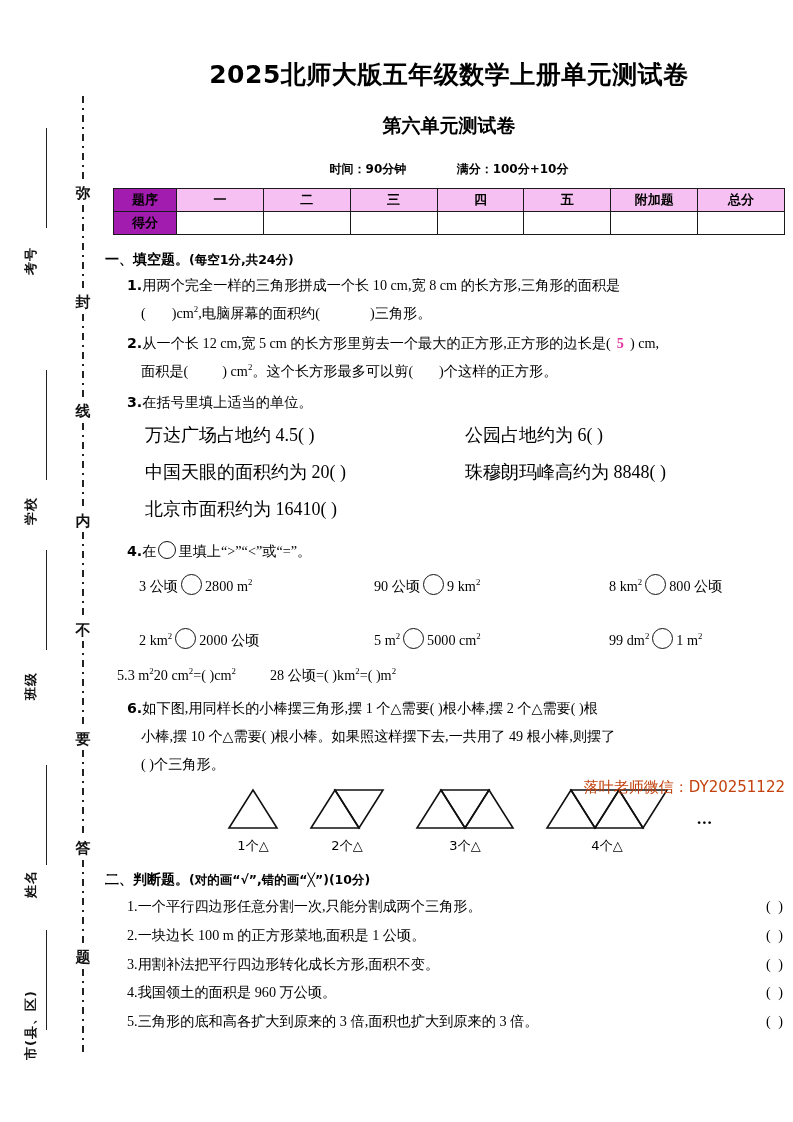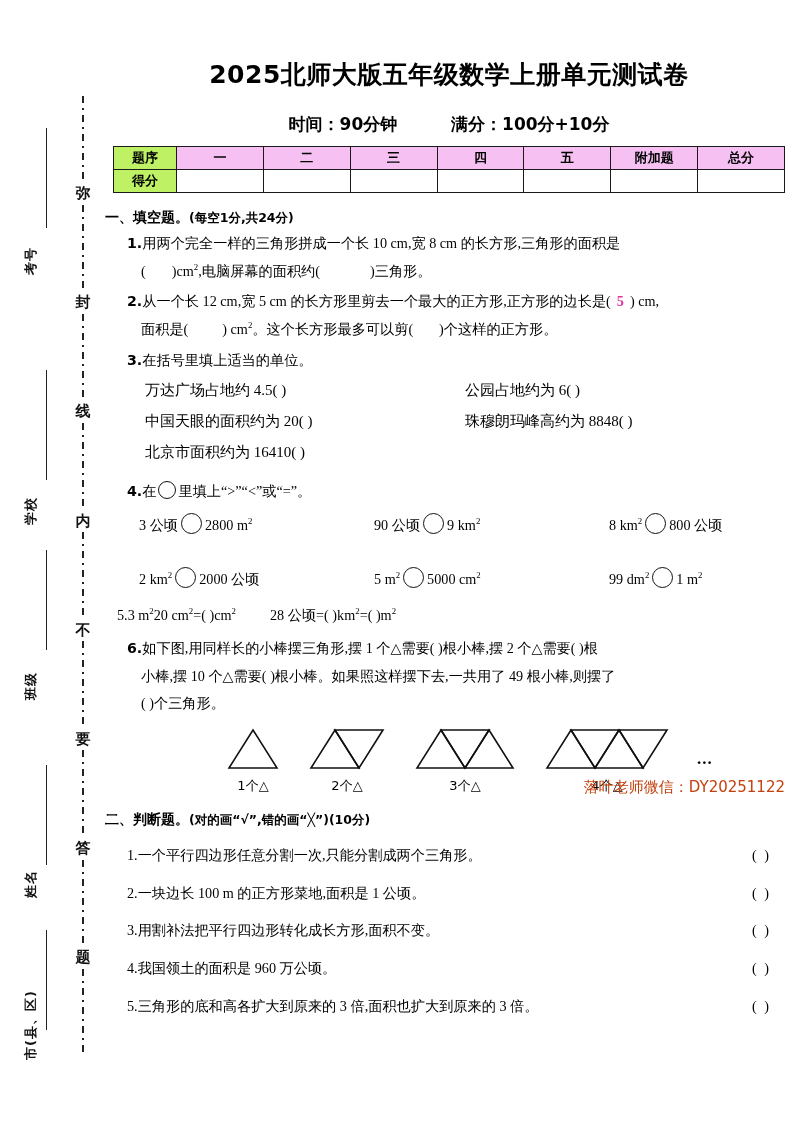--- a/index.html
+++ b/index.html
@@ -93,21 +93,21 @@
     text-align: center;
     font-family: "DejaVu Sans", sans-serif;
     font-weight: 700;
     font-size: 19px;
     margin-top: 22px;
   }
   #exam-meta {
     text-align: center;
     font-family: "DejaVu Sans", sans-serif;
     font-weight: 700;
-    font-size: 17px;
+    font-size: 12px;
     margin-top: 22px;
   }
   #exam-meta .gap { display: inline-block; width: 42px; }
 
   
   table#score-table {
     margin: 10px auto 0 auto;
     border-collapse: collapse;
     width: 672px;
     table-layout: fixed;
@@ -116,21 +116,21 @@
     border: 1.3px solid #1a1a1a;
     height: 20px;
     text-align: center;
     vertical-align: middle;
     font-family: "DejaVu Sans", sans-serif;
     font-weight: 700;
     font-size: 13px;
     padding: 1px 0;
   }
   #score-table .hdr { background: #f7c0f2; }
-  #score-table .rowlab { background: #bef264; width: 62px; }
+  #score-table .rowlab { background: #a21caf; width: 62px; }
   #score-table .blank { background: #fff; }
 
   
   .section-head {
     font-family: "DejaVu Sans", sans-serif;
     font-weight: 700;
     font-size: 14px;
     margin: 16px 0 0 0;
   }
   .section-head .sub {
@@ -146,21 +146,21 @@
   .q .num { font-weight: 700; font-family: "DejaVu Sans", sans-serif; }
   .ans-pink { color: #e0339c; font-weight: 700; font-family: "Liberation Serif", serif;}
   sup { font-size: 0.62em; vertical-align: super; line-height: 0; }
 
   .unit-grid {
     margin-left: 40px;
     margin-top: 1px;
     display: grid;
     grid-template-columns: 320px 1fr;
     row-gap: 0px;
-    font-size: 15px;
+    font-size: 18px;
     line-height: 2.05;
   }
   .cmp-grid {
     margin-left: 34px;
     margin-top: 6px;
     display: grid;
     grid-template-columns: 235px 235px 1fr;
     row-gap: 24px;
     font-size: 14.2px;
     line-height: 2.1;
@@ -207,24 +207,24 @@
     font-weight: 700;
     padding-bottom: 26px;
     letter-spacing: 1px;
   }
 
   
   .tf-item {
     margin-left: 22px;
     font-size: 14.2px;
     line-height: 1.6;
-    margin-top: 15px;
+    margin-top: 6px;
     display: flex;
     justify-content: space-between;
-    padding-right: 22px;
+    padding-right: 8px;
   }
   .tf-paren { letter-spacing: 2px; white-space: nowrap; }
 
   
   #footer {
     position: absolute;
     right: 8px;
     bottom: 12px;
     font-size: 15px;
     color: #c2410c;
@@ -266,20 +266,21 @@
     <div class="seal-char">答</div>
     <div class="seal-seg"></div>
     <div class="seal-char">题</div>
     <div class="seal-seg"></div>
   </div>
 </div>
 
 <div id="sheet">
 
   <div id="doc-title">2025北师大版五年级数学上册单元测试卷</div>
+  <div id="doc-subtitle">第六单元测试卷</div>
 
   <div id="exam-meta">
     <span>时间：90分钟</span>
     <span class="gap"></span>
     <span>满分：100分+10分</span>
   </div>
 
   <table id="score-table">
     <tbody>
         <tr>

